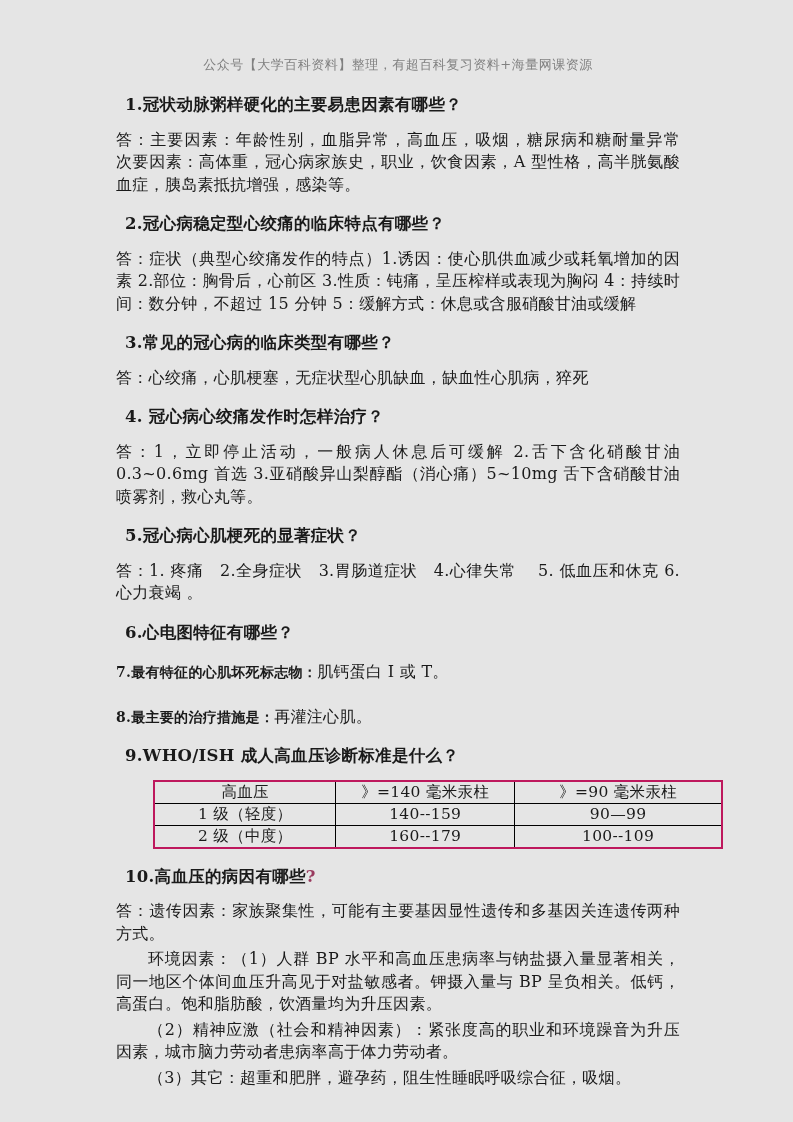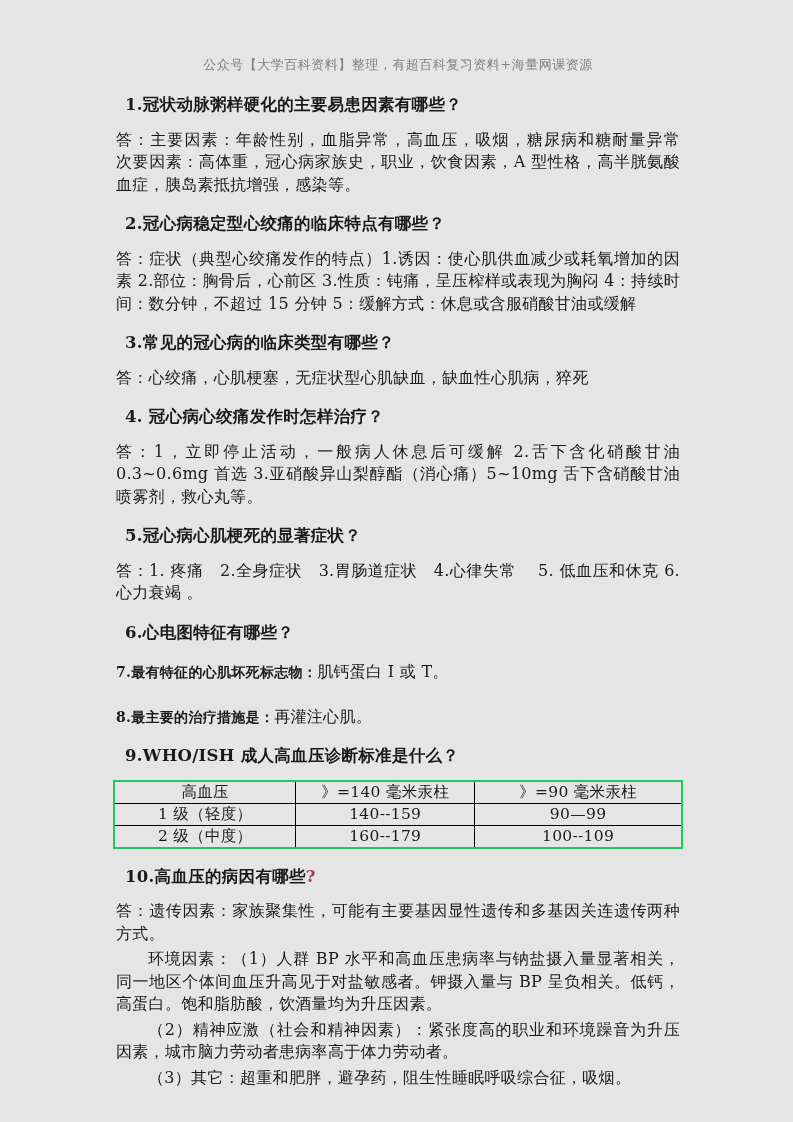--- a/index.html
+++ b/index.html
@@ -45,22 +45,23 @@
     line-height: 22.5px;
     text-align: justify;
     letter-spacing: 0.3px;
   }
   p.inline-q { text-align: left; }
   p.inline-q b { font-size: 14px; }
   p.indent { text-indent: 2em; }
   table.bp-table {
     width: 100%;
     border-collapse: collapse;
-    border: 2px solid #22c55e;
+    border: 2px solid #be185d;
     table-layout: fixed;
+    margin-left: 40px;
   }
   table.bp-table td {
     border: 1px solid #000000;
     height: 21px;
     padding: 0 2px;
     text-align: center;
     vertical-align: middle;
     font-size: 15.5px;
     line-height: 20px;
     letter-spacing: 0.3px;

